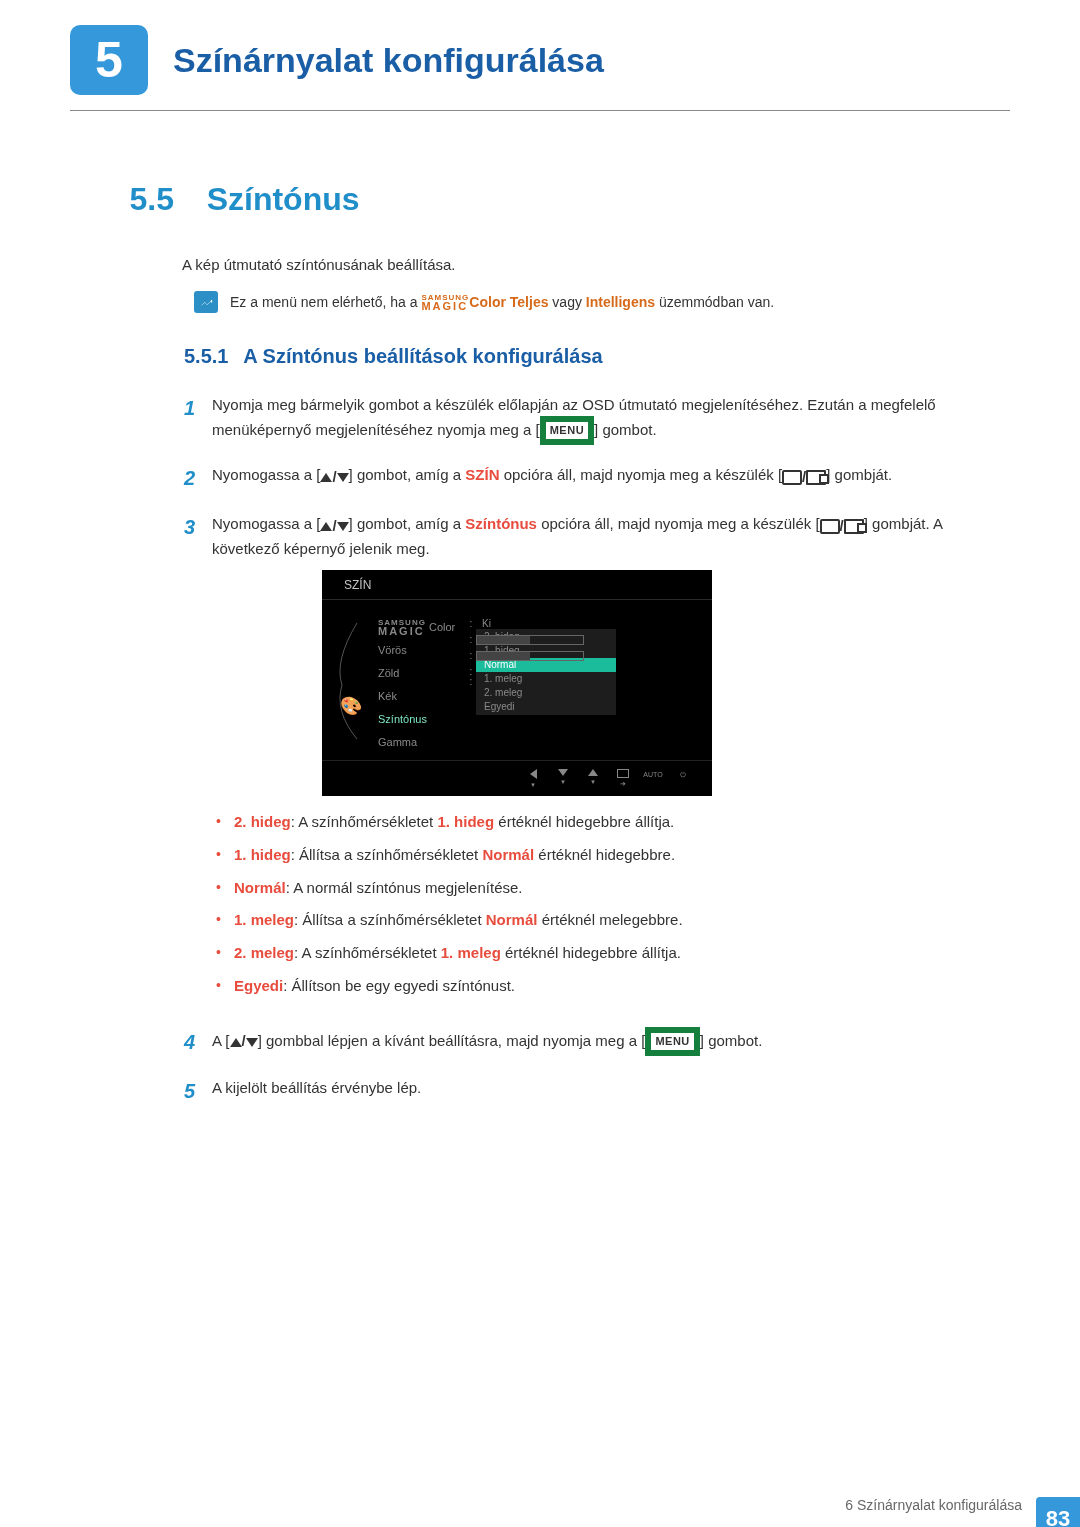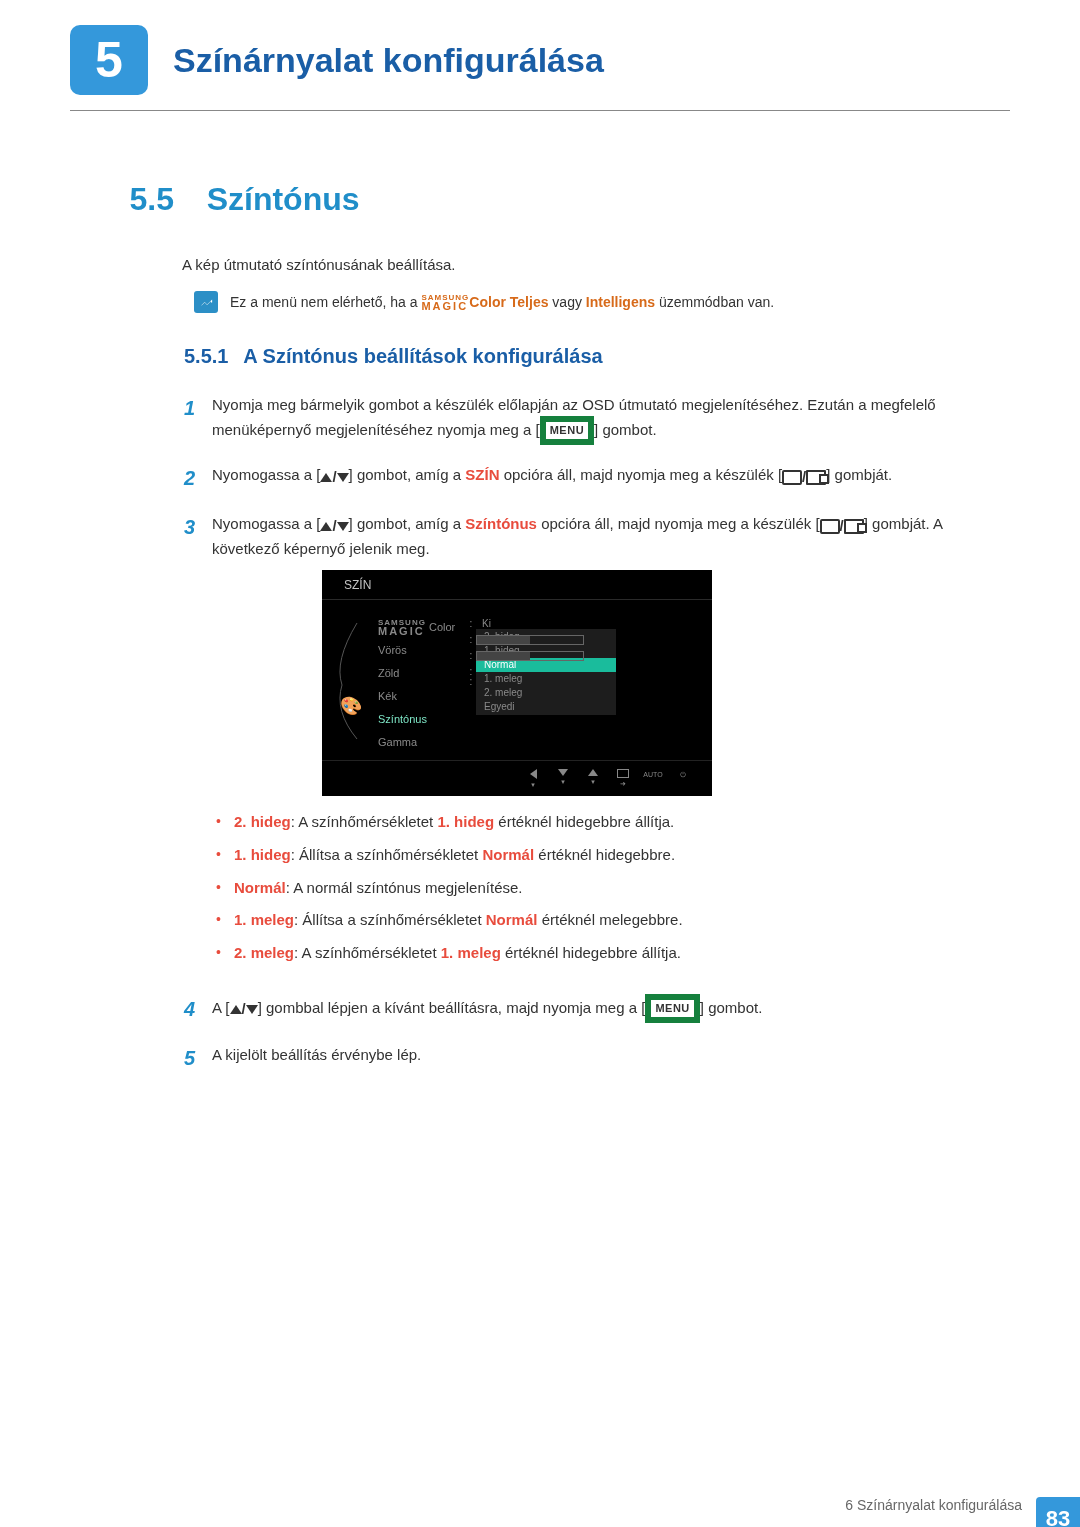--- a/index.html
+++ b/index.html
@@ -254,20 +254,21 @@
               </div>
             </div>
           </div>
 
           <ul class="bullets">
             <li><span class="bold-orange">2. hideg</span><span>: A színhőmérsékletet </span><span class="bold-orange">1. hideg</span><span> értéknél hidegebbre állítja.</span></li>
             <li><span class="bold-orange">1. hideg</span><span>: Állítsa a színhőmérsékletet </span><span class="bold-orange">Normál</span><span> értéknél hidegebbre.</span></li>
             <li><span class="bold-orange">Normál</span><span>: A normál színtónus megjelenítése.</span></li>
             <li><span class="bold-orange">1. meleg</span><span>: Állítsa a színhőmérsékletet </span><span class="bold-orange">Normál</span><span> értéknél melegebbre.</span></li>
             <li><span class="bold-orange">2. meleg</span><span>: A színhőmérsékletet </span><span class="bold-orange">1. meleg</span><span> értéknél hidegebbre állítja.</span></li>
+            <li><span class="bold-orange">Egyedi</span><span>: Állítson be egy egyedi színtónust.</span></li>
           </ul>
         </span>
       </li>
 
       <li>
         <span class="step-num">4</span>
         <span class="step-body">
           <span>A [</span><span class="arrow-icons"><span class="tri-up"></span><span class="slash">/</span><span class="tri-down"></span></span><span>] gombbal lépjen a kívánt beállításra, majd nyomja meg a [</span><span class="menu-box">MENU</span><span>] gombot.</span>
         </span>
       </li>

